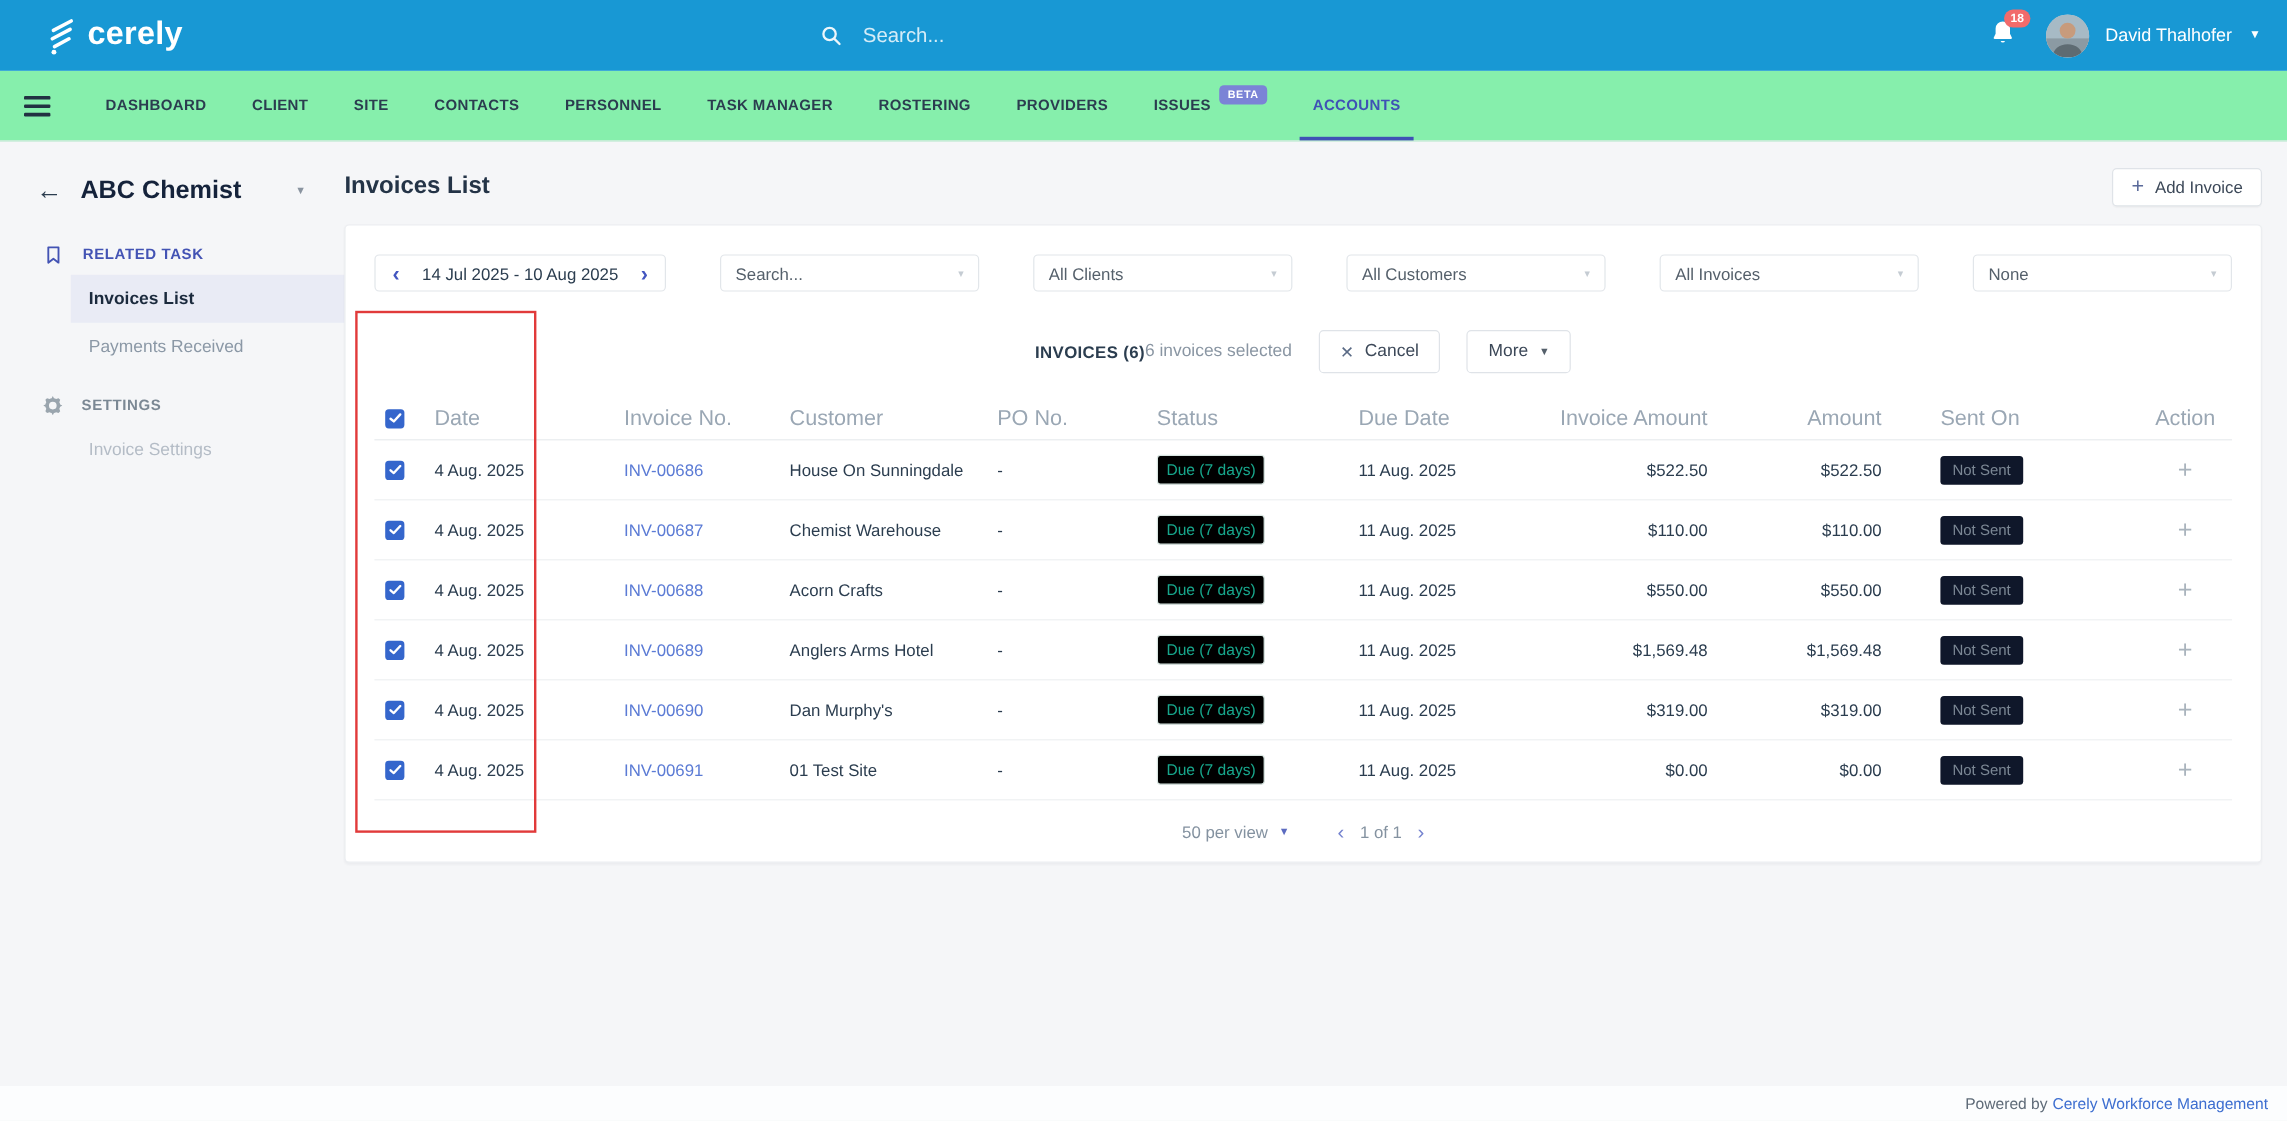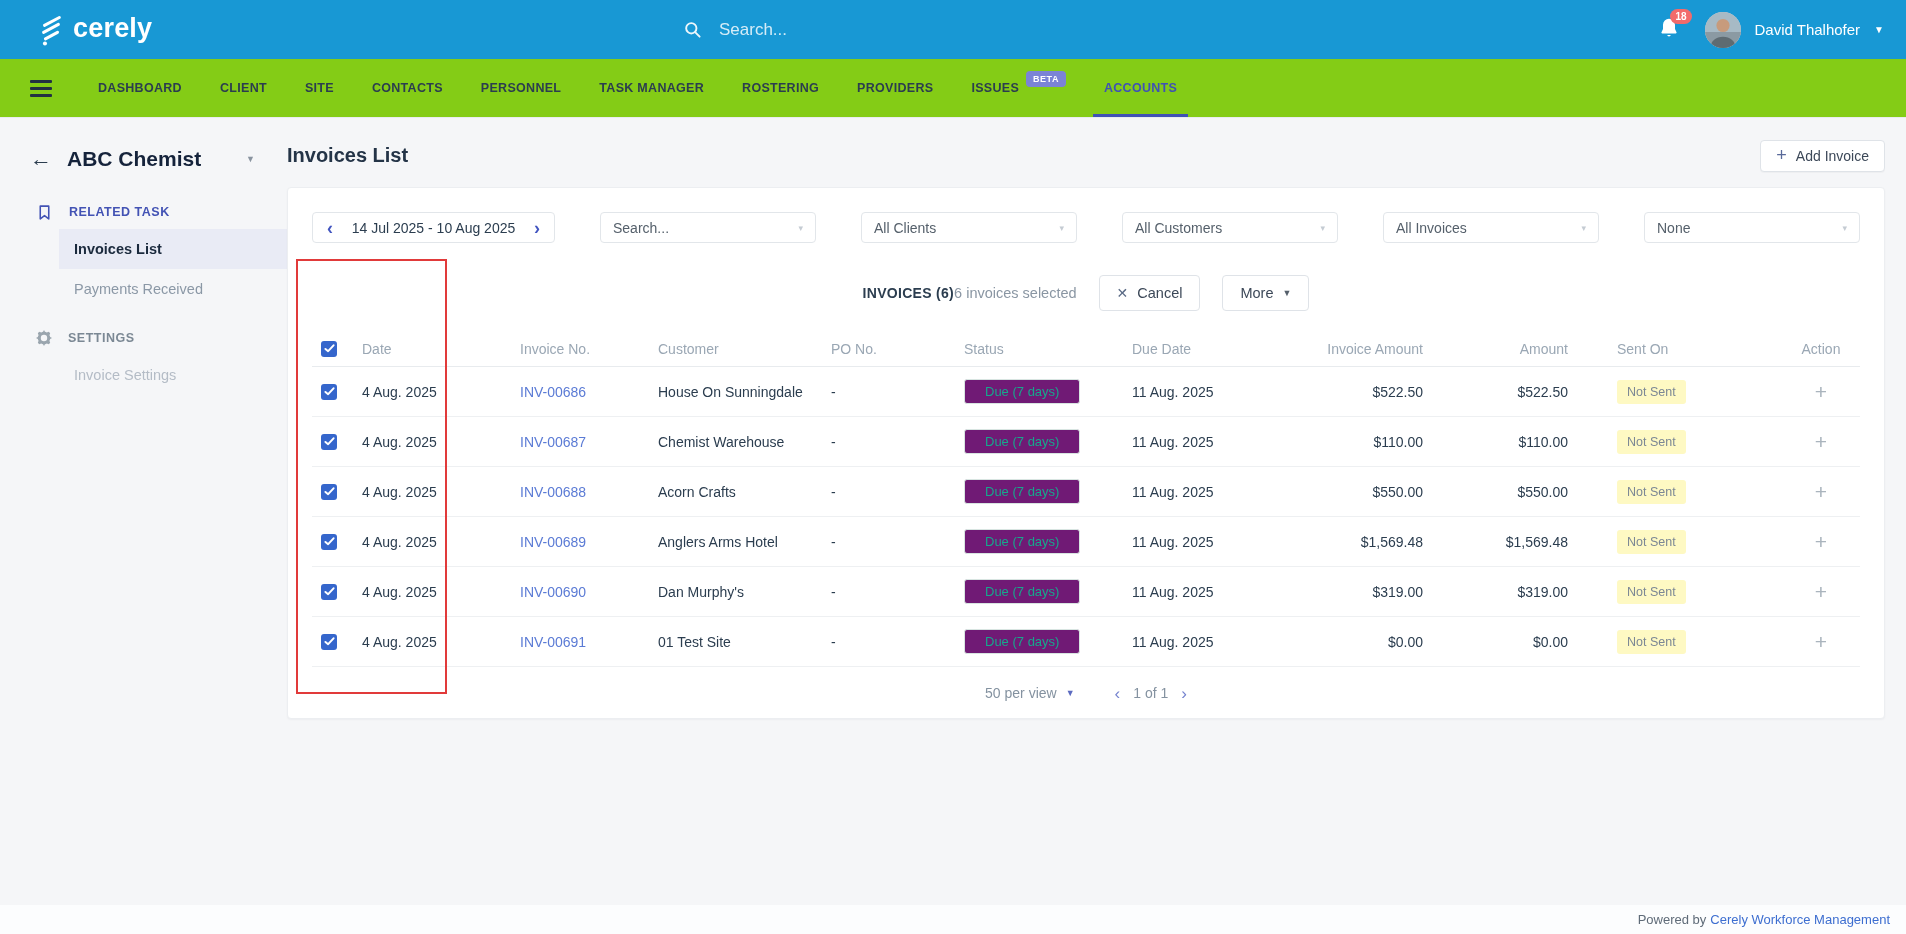--- a/index.html
+++ b/index.html
@@ -17,21 +17,21 @@
   .topsearch .ph { font-size:17px; color:rgba(255,255,255,.82); }
   .top-right { margin-left:auto; display:flex; align-items:center; margin-right:22px; }
   .bell { position:relative; cursor:pointer; margin-right:26px; }
   .nbadge { position:absolute; top:-8px; left:11px; background:#f26b6b; color:#fff; font-size:10px; font-weight:700;
             border-radius:9px; padding:2px 5px; min-width:10px; text-align:right; line-height:1.1; }
   .avatar { width:36px; height:36px; border-radius:50%; overflow:hidden; background:#c8d2d8; flex:0 0 36px; cursor:pointer; }
   .uname { color:#fff; font-size:15px; margin-left:13px; cursor:pointer; }
   .ucaret { color:#fff; font-size:10px; margin-left:14px; cursor:pointer; }
 
   
-  .mainnav { height:59px; background:#84cc16; border-bottom:1px solid #e9ecef; display:flex; align-items:stretch; padding-left:30px; }
+  .mainnav { height:59px; background:#86efac; border-bottom:1px solid #e9ecef; display:flex; align-items:stretch; padding-left:20px; }
   .hamburger { width:22px; display:flex; flex-direction:column; justify-content:center; gap:4px; margin-right:27px; cursor:pointer; }
   .hamburger i { height:3px; background:#223142; border-radius:1px; display:block; }
   .navtabs { display:flex; align-items:stretch; }
   .navtab { display:flex; align-items:center; padding:0 19px; font-size:12.5px; font-weight:700; color:#2b3d4f;
             letter-spacing:.3px; position:relative; cursor:pointer; white-space:nowrap; }
   .navtab.active { color:#3f51b5;justify-content:center; }
   .navtab.active::after { content:""; position:absolute; left:8px; right:8px; bottom:0; height:3px; background:#3f51b5; }
   .beta { background:#7b83d6; color:#fff; font-size:9px; font-weight:700; letter-spacing:.5px;
           padding:3px 7px; border-radius:4px; margin-left:7px; position:relative; top:-9px; }
 
@@ -72,32 +72,32 @@
   .table-head-row { display:flex; justify-content:center; align-items:center; margin-top:32px; height:36px; }
   .tbl-title { font-size:14px; font-weight:700; color:#2b3d4f; letter-spacing:.3px; }
   .sel-cluster { display:flex; align-items:center; gap:22px; }
   .sel-text { color:#8a96a3; font-size:14.5px; }
   .btn-sm { height:36px; background:#fff; border:1px solid #dfe3e8; border-radius:4px; padding:0 17px;
             font-size:14.5px; color:#3c4858; display:flex; align-items:center; gap:9px; cursor:pointer; }
   .btn-sm .x { color:#5a6a85; font-size:14px; }
   .btn-sm .mcaret { font-size:9px; color:#55606b; }
 
   .tr { display:grid; grid-template-columns:50px 158px 138px 173px 133px 168px 160px 131px 145px 214px 1fr; align-items:center; }
-  .thead { height:36px; margin-top:20px; border-bottom:1px solid #e8ebee; color:#9aa7b4; font-size:14px; }
+  .thead { height:36px; margin-top:20px; border-bottom:1px solid #e8ebee; color:#9aa7b4; font-size:18px; }
   .row { height:50px; border-bottom:1px solid #eef0f2; font-size:14px; color:#2b3d4f; }
   .cell-right { text-align:right; }
   .cell-senton { padding-left:49px; }
   .cell-action { text-align:center; }
   .cb-cell { display:flex; }
   .cb { width:16px; height:16px; background:#3566cc; border-radius:3px; margin-left:9px;
         display:flex; align-items:center; justify-content:center; cursor:pointer; }
   .link { color:#5b7bd5; cursor:pointer; }
   .badge-due { display:inline-block; border:1px solid #d8e5e1; color:#17a78c; font-size:13px;
-               border-radius:3px; padding:4px 20px; background:#701a75; }
-  .badge-muted { display:inline-block; background:#fef9c3; color:#7b8794; font-size:12.5px; border-radius:3px; padding:5px 10px; }
+               border-radius:3px; padding:4px 7px; background:#000000; }
+  .badge-muted { display:inline-block; background:#0f172a; color:#7b8794; font-size:12.5px; border-radius:3px; padding:5px 10px; }
   .plus-action { color:#aab4bd; font-size:21px; line-height:1; cursor:pointer; }
 
   .tbl-footer { display:flex; justify-content:center; align-items:center; gap:40px; height:52px; font-size:14px; color:#8492a0; }
   .perpage { display:flex; align-items:center; gap:9px; cursor:pointer; }
   .perpage .pcaret { color:#5c6bc0; font-size:9px; }
   .pager { display:flex; align-items:center; gap:13px; }
   .pager .pchev { color:#7583cf; font-size:17px; cursor:pointer; line-height:1; }
 
   
   .annotation { position:absolute; left:296px; top:259px; width:151px; height:435px;

